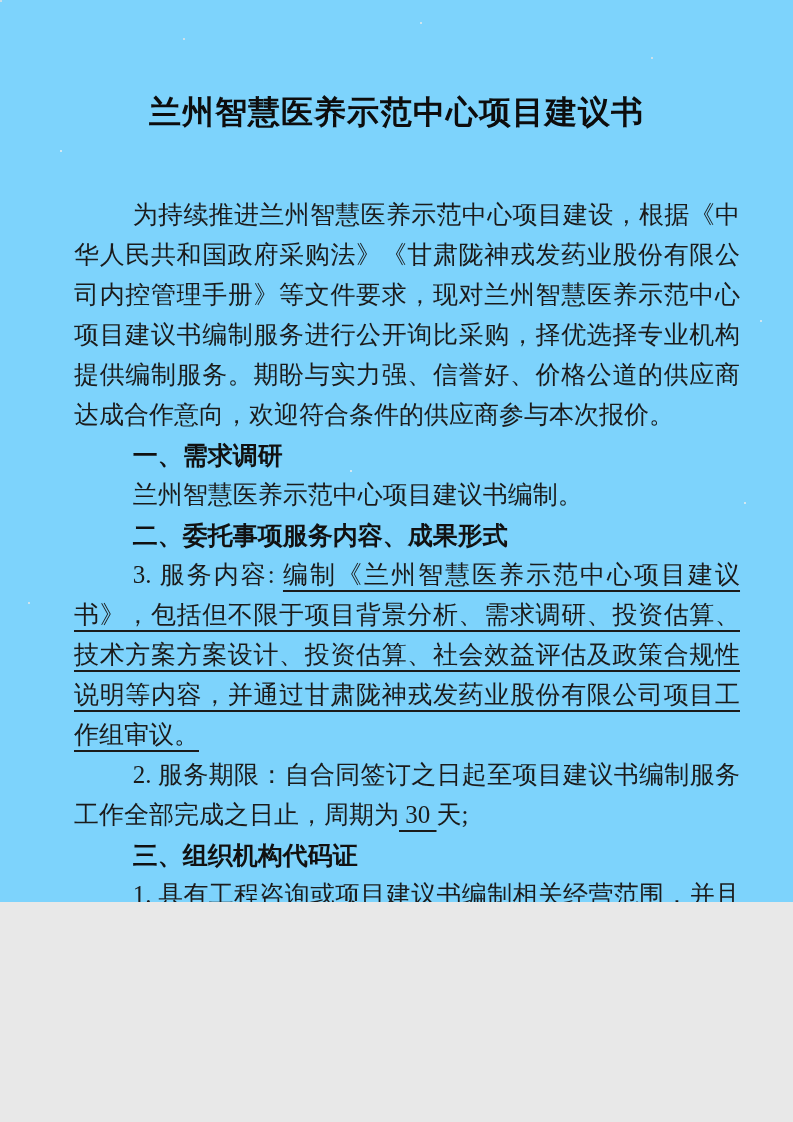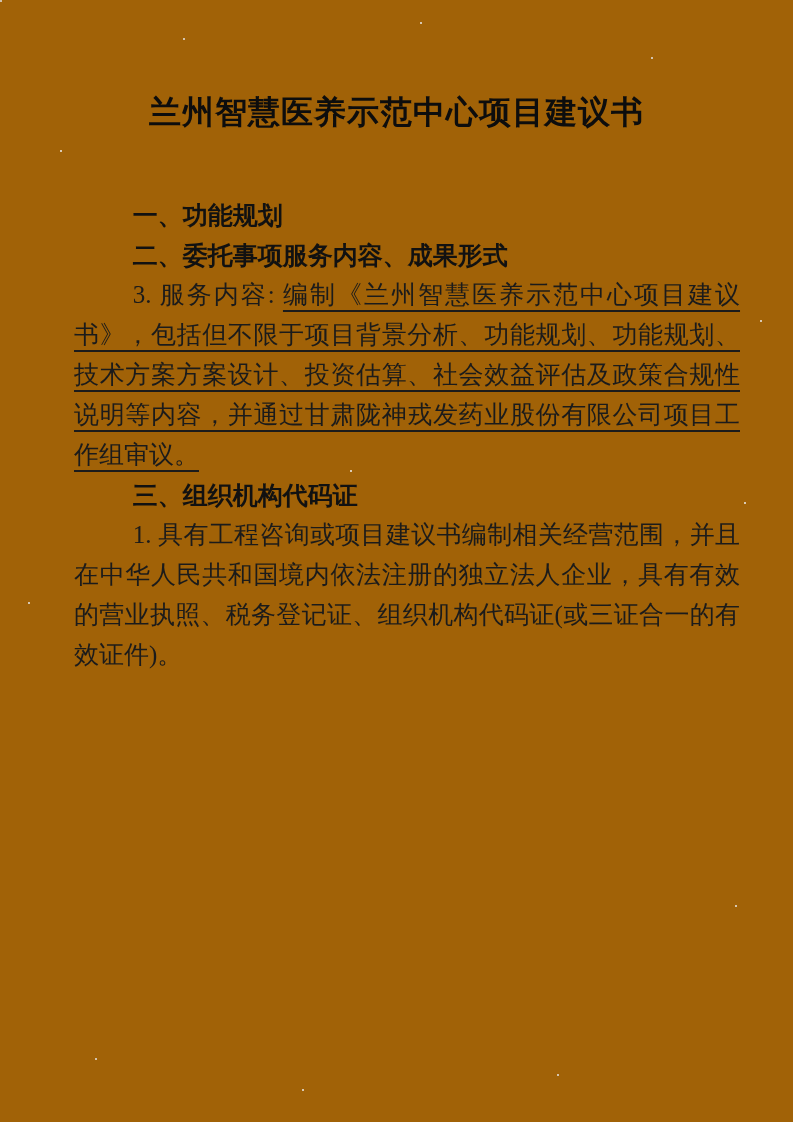--- a/index.html
+++ b/index.html
@@ -3,23 +3,23 @@
 <meta charset="utf-8">
 <style>
   html, body {
     margin: 0;
     padding: 0;
     background: #e8e8e8;
   }
   .page {
     position: relative;
     width: 793px;
-    height: 1122px;
+    height: 902px;
     margin: 0 auto;
-    background: #a16207;
+    background: #7dd3fc;
     overflow: hidden;
     color: #1b1b1b;
     font-family: "Liberation Serif", "DejaVu Serif", serif;
   }
   
   .scan-noise::before {
     content: "";
     position: absolute;
     left: 0; top: 0;
     width: 2px; height: 2px;
@@ -76,25 +76,28 @@
 <body>
 
 <div class="page">
   <div class="scan-noise"></div>
 
   <header class="doc-title">
     <div>兰州智慧医养示范中心项目建议书</div>
   </header>
 
   <main class="content">
+    <p class="para">为持续推进兰州智慧医养示范中心项目建设，根据《中华人民共和国政府采购法》《甘肃陇神戎发药业股份有限公司内控管理手册》等文件要求，现对兰州智慧医养示范中心项目建议书编制服务进行公开询比采购，择优选择专业机构提供编制服务。期盼与实力强、信誉好、价格公道的供应商达成合作意向，欢迎符合条件的供应商参与本次报价。</p>
 
-    <h2 class="heading">一、功能规划</h2>
+    <h2 class="heading">一、需求调研</h2>
+    <p class="para">兰州智慧医养示范中心项目建议书编制。</p>
 
     <h2 class="heading">二、委托事项服务内容、成果形式</h2>
 
-    <p class="para"><span>3. 服务内容: </span><span class="u">编制《兰州智慧医养示范中心项目建议书》，包括但不限于项目背景分析、功能规划、功能规划、技术方案方案设计、投资估算、社会效益评估及政策合规性说明等内容，并通过甘肃陇神戎发药业股份有限公司项目工作组审议。</span></p>
+    <p class="para"><span>3. 服务内容: </span><span class="u">编制《兰州智慧医养示范中心项目建议书》，包括但不限于项目背景分析、需求调研、投资估算、技术方案方案设计、投资估算、社会效益评估及政策合规性说明等内容，并通过甘肃陇神戎发药业股份有限公司项目工作组审议。</span></p>
 
+    <p class="para"><span>2. 服务期限：自合同签订之日起至项目建议书编制服务工作全部完成之日止，周期为</span><span class="u"> 30 </span><span>天;</span></p>
 
 
     <h2 class="heading">三、组织机构代码证</h2>
     <p class="para">1. 具有工程咨询或项目建议书编制相关经营范围，并且在中华人民共和国境内依法注册的独立法人企业，具有有效的营业执照、税务登记证、组织机构代码证(或三证合一的有效证件)。</p>
   </main>
 </div>
 
 </body></html>

